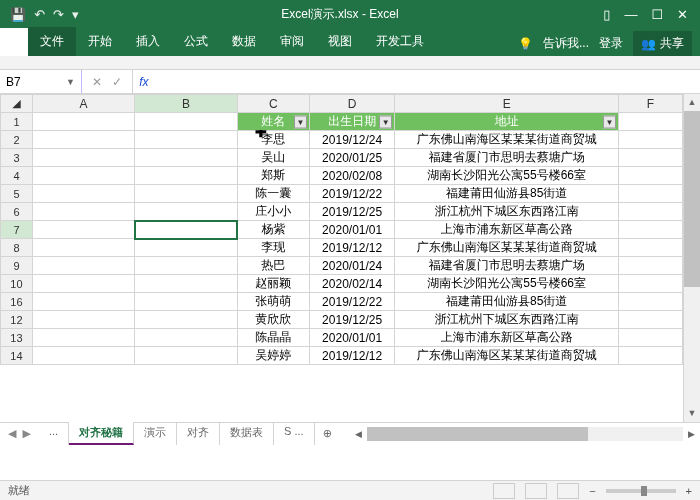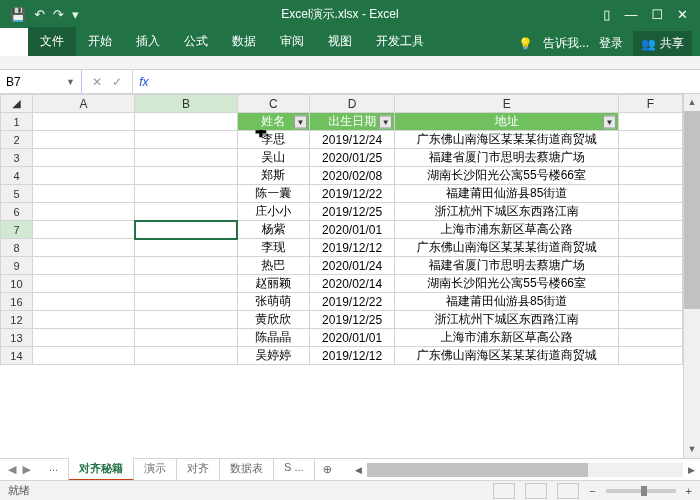--- a/index.html
+++ b/index.html
@@ -35,27 +35,27 @@
 .colA { width: 96px; } .colB { width: 96px; } .colC { width: 68px; } .colD { width: 80px; } .colE { width: 210px; } .colF { width: 60px; }
 .selected { border: 2px solid #217346 !important; }
 .cursor-cross { position: absolute; font-size: 14px; color: #000; font-weight: bold; left: 255px; top: 30px; pointer-events: none; }
 .vscroll { width: 17px; background: #f0f0f0; border-left: 1px solid #d4d4d4; display: flex; flex-direction: column; }
 .vscroll .arr { height: 17px; text-align: center; font-size: 9px; line-height: 17px; color: #666; }
 .vscroll .track { flex: 1; background: #f0f0f0; position: relative; }
 .vscroll .thumb { position: absolute; top: 0; width: 100%; height: 60%; background: #c1c1c1; }
 .sheetbar { height: 22px; display: flex; align-items: center; border-top: 1px solid #d4d4d4; font-size: 11px; background: #fff; }
 .navbtns { display: flex; gap: 6px; padding: 0 8px; color: #888; }
 .sheettab { padding: 3px 10px; border-right: 1px solid #d4d4d4; color: #666; cursor: pointer; }
-.sheettab.active { background: #fff; color: #217346; font-weight: bold; border-bottom: 2px solid #c2410c; }
+.sheettab.active { background: #fff; color: #217346; font-weight: bold; border-bottom: 2px solid #701a75; }
 .addsheet { padding: 0 8px; color: #666; }
 .hscroll { flex: 1; margin-left: 10px; display: flex; align-items: center; }
 .hscroll .arr { width: 17px; text-align: center; font-size: 9px; color: #666; }
 .hscroll .track { flex: 1; height: 14px; background: #f0f0f0; position: relative; }
 .hscroll .thumb { position: absolute; left: 0; height: 100%; width: 70%; background: #c1c1c1; }
-.statusbar { height: 20px; background: #f3f3f3; border-top: 1px solid #d4d4d4; display: flex; align-items: center; font-size: 11px; color: #555; padding: 0 8px; }
+.statusbar { height: 20px; background: #f3f3f3; border-top: 1px solid #d4d4d4; display: flex; align-items: center; font-size: 11px; color: #555; padding: 0 8px; margin-top: 36px; }
 .statusbar .right { margin-left: auto; display: flex; gap: 10px; align-items: center; }
 .viewbtn { width: 22px; height: 16px; border: 1px solid #ccc; }
 .zoom-slider { width: 70px; height: 4px; background: #ccc; position: relative; }
 .zoom-slider::after { content: ''; position: absolute; left: 50%; top: -3px; width: 6px; height: 10px; background: #888; }
 </style>
 </head>
 <body>
 
 <div class="titlebar">
   <div class="qat">

